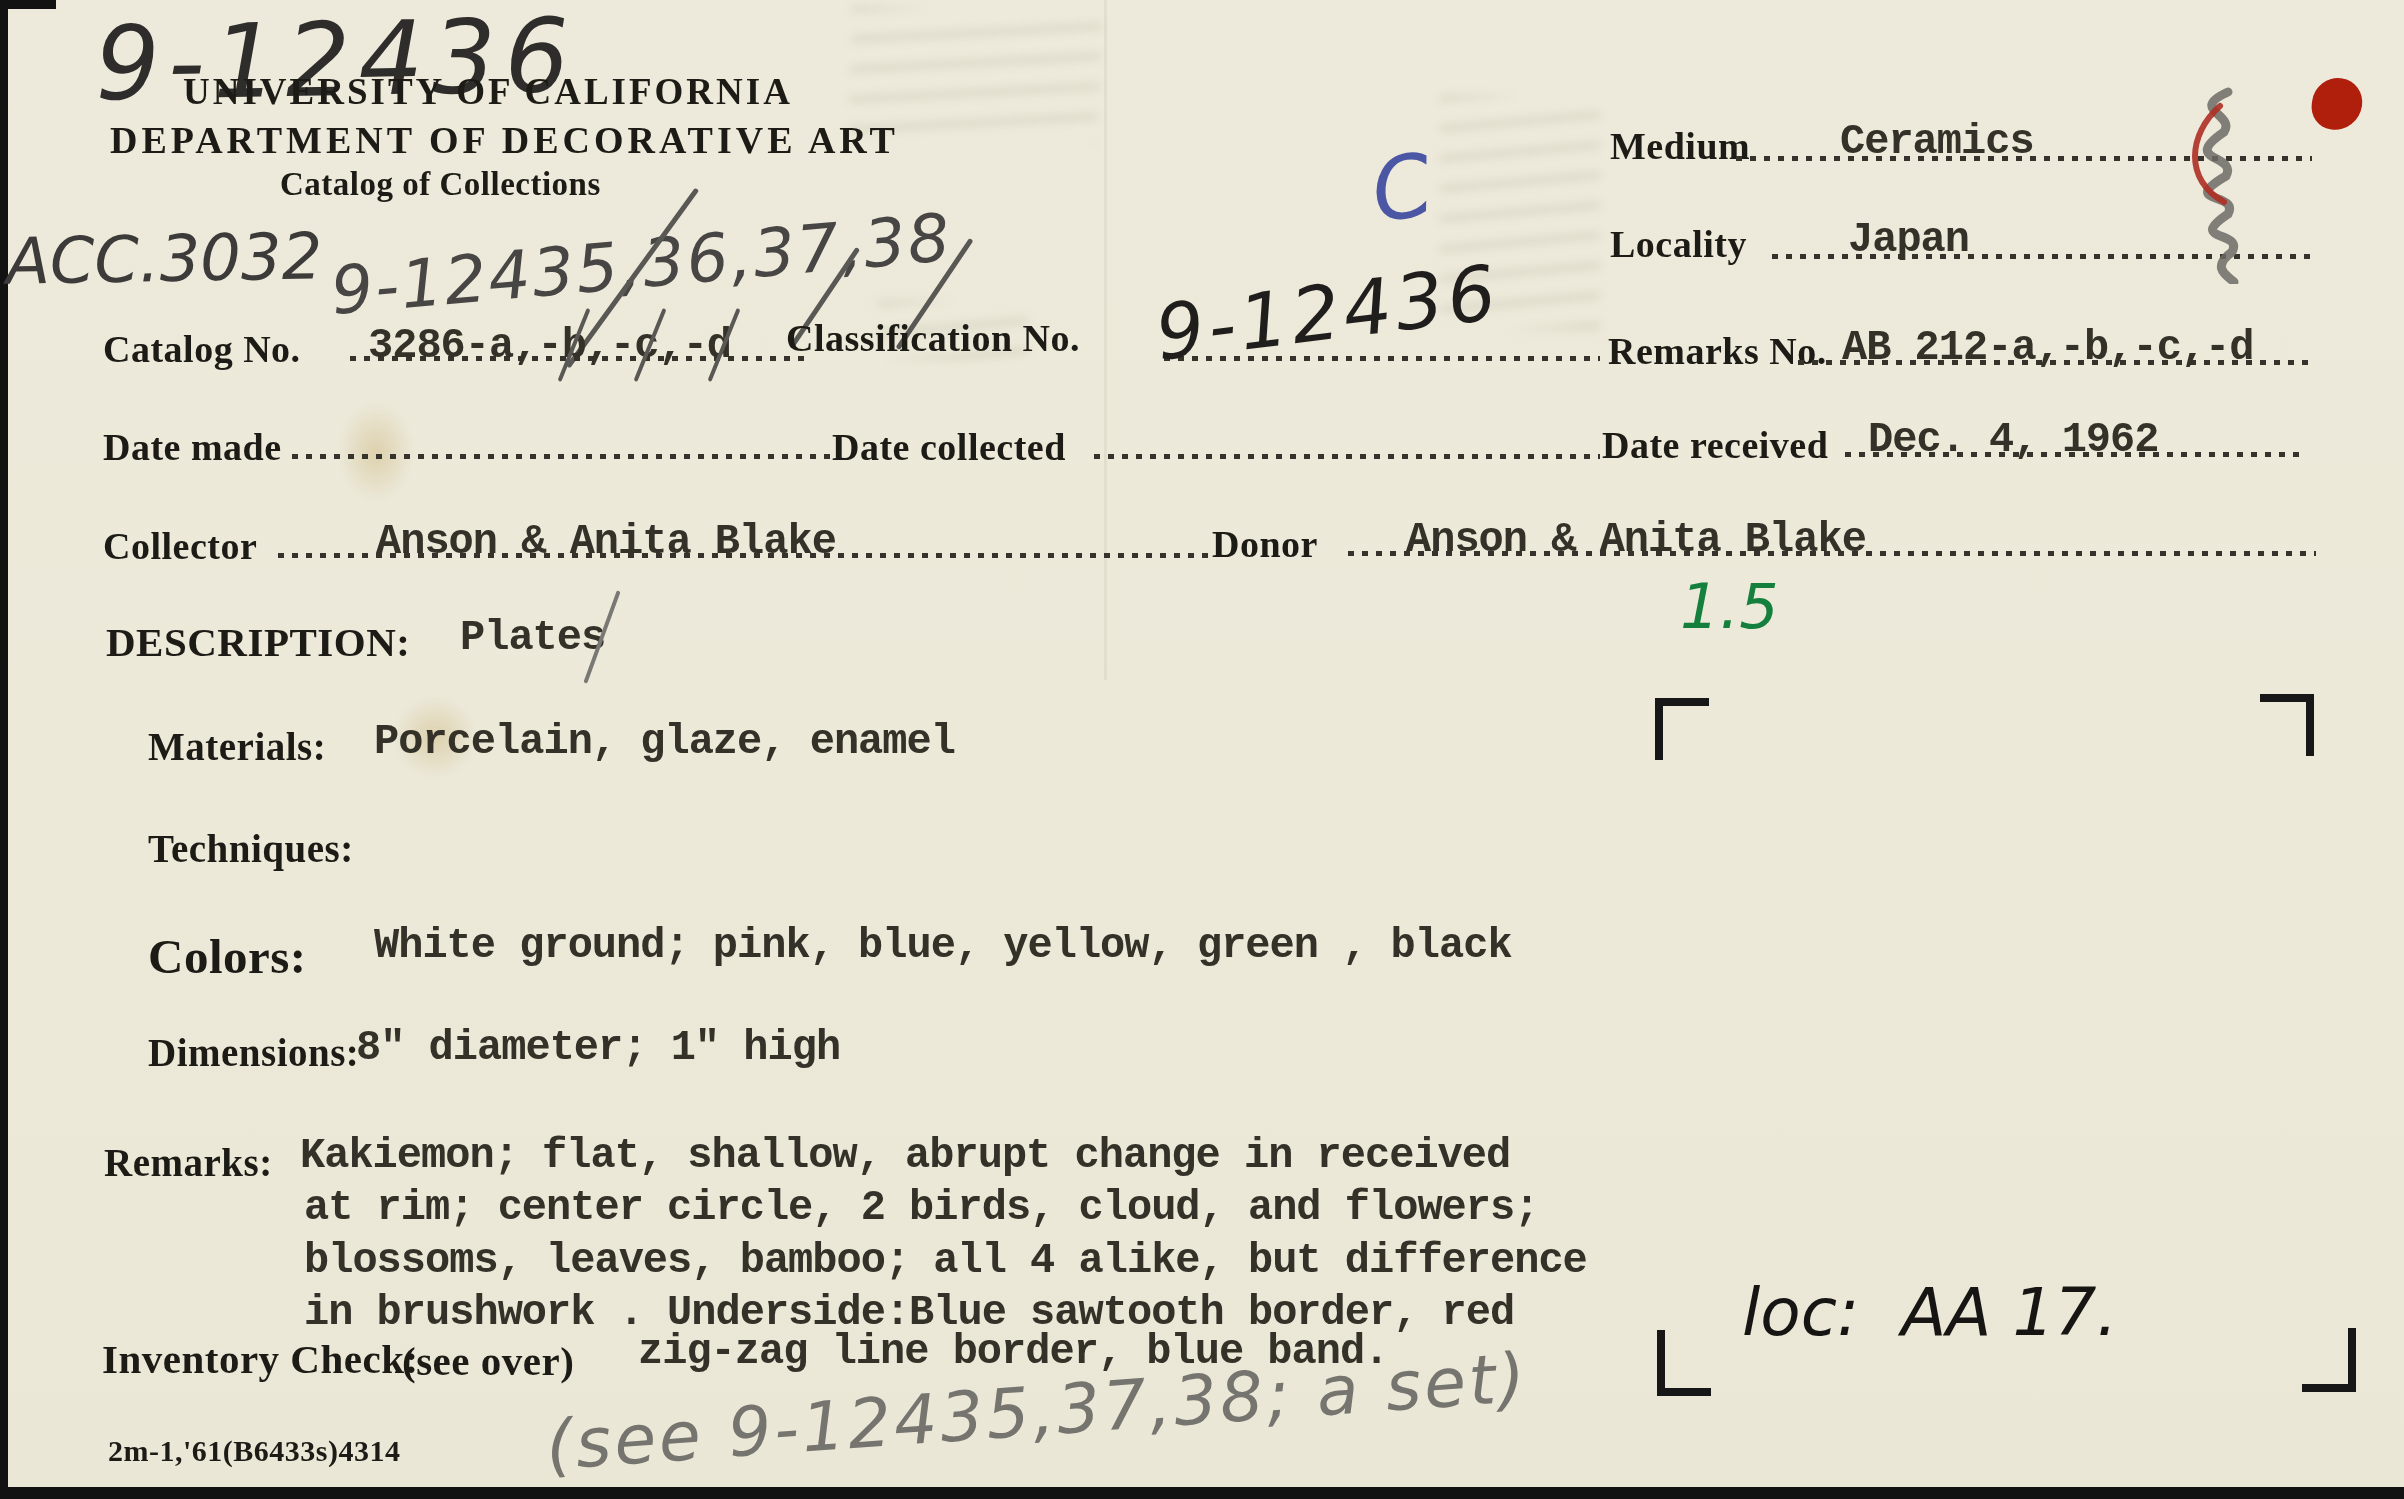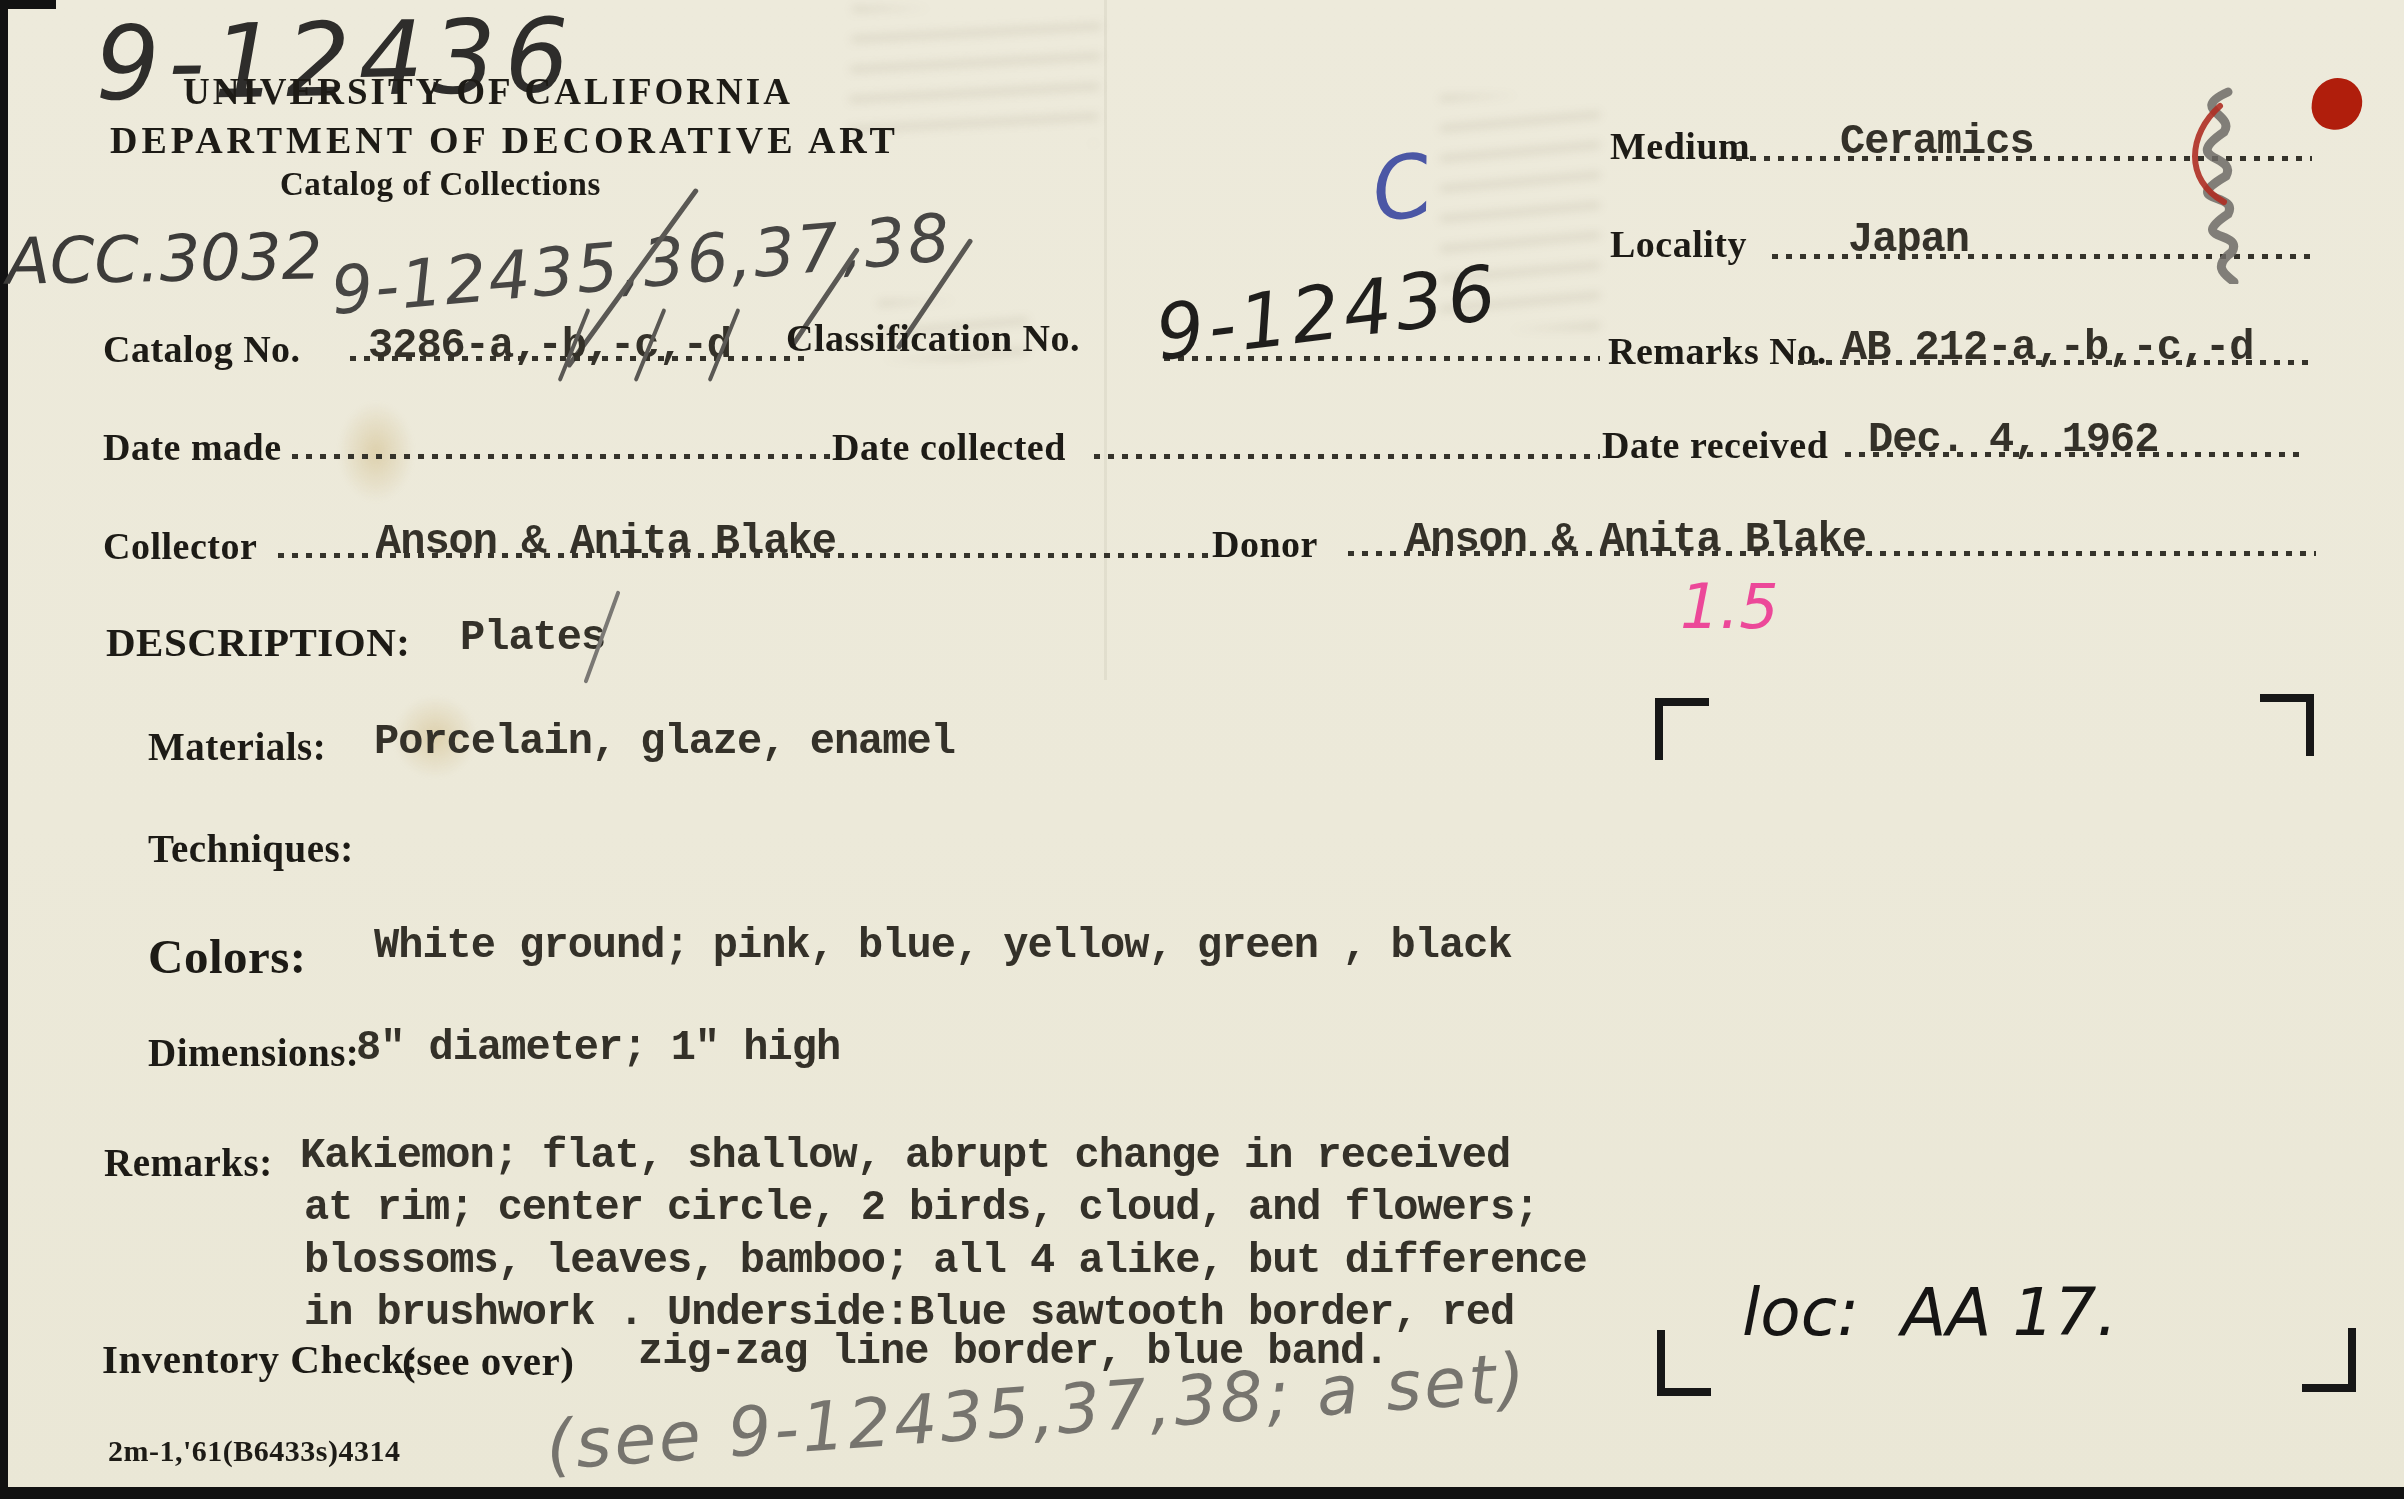--- a/index.html
+++ b/index.html
@@ -101,21 +101,21 @@
 <div class="abs dots" style="left:1845px;top:452px;width:462px;"></div>
 <div class="abs typed" style="left:1868px;top:416px;">Dec. 4, 1962</div>
 
 <div class="abs lbl" style="left:103px;top:524px;">Collector</div>
 <div class="abs dots" style="left:278px;top:553px;width:932px;"></div>
 <div class="abs typed" style="left:376px;top:518px;">Anson &amp; Anita Blake</div>
 <div class="abs lbl" style="left:1212px;top:522px;">Donor</div>
 <div class="abs dots" style="left:1348px;top:551px;width:968px;"></div>
 <div class="abs typed" style="left:1406px;top:516px;">Anson &amp; Anita Blake</div>
 
-<div class="abs hand" style="left:1680px;top:570px;font-size:62px;color:#ec4899;">1.5</div>
+<div class="abs hand" style="left:1680px;top:570px;font-size:62px;color:#15803d;">1.5</div>
 
 <div class="abs lbl" style="left:106px;top:618px;font-size:41px;">DESCRIPTION:</div>
 <div class="abs typed" style="left:460px;top:614px;">Plates</div>
 <div class="abs stroke" style="left:600px;top:588px;height:98px;width:4px;transform:rotate(20deg);background:#7a7874;"></div>
 
 <div class="abs lbl" style="left:148px;top:724px;font-size:39px;">Materials:</div>
 <div class="abs typed" style="left:374px;top:718px;">Porcelain, glaze, enamel</div>
 
 <div class="abs lbl" style="left:148px;top:826px;font-size:39px;">Techniques:</div>
 

